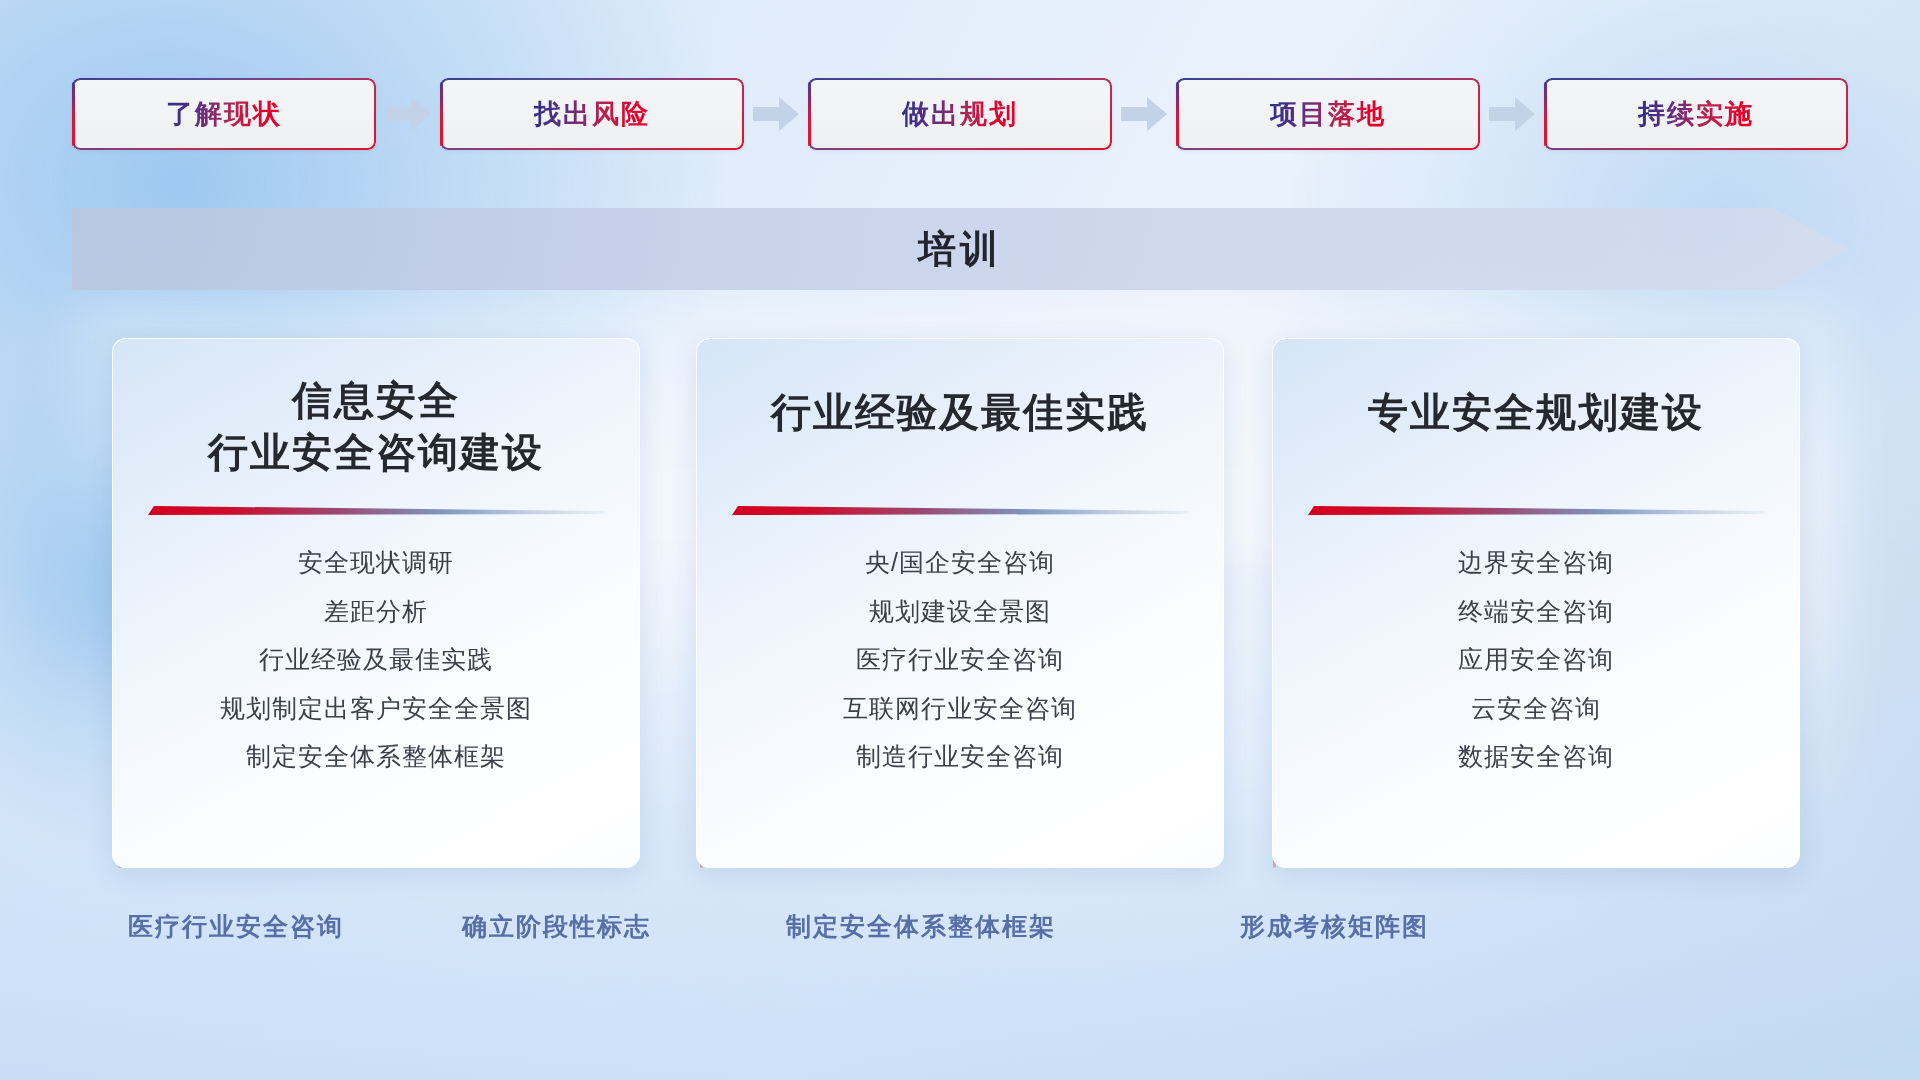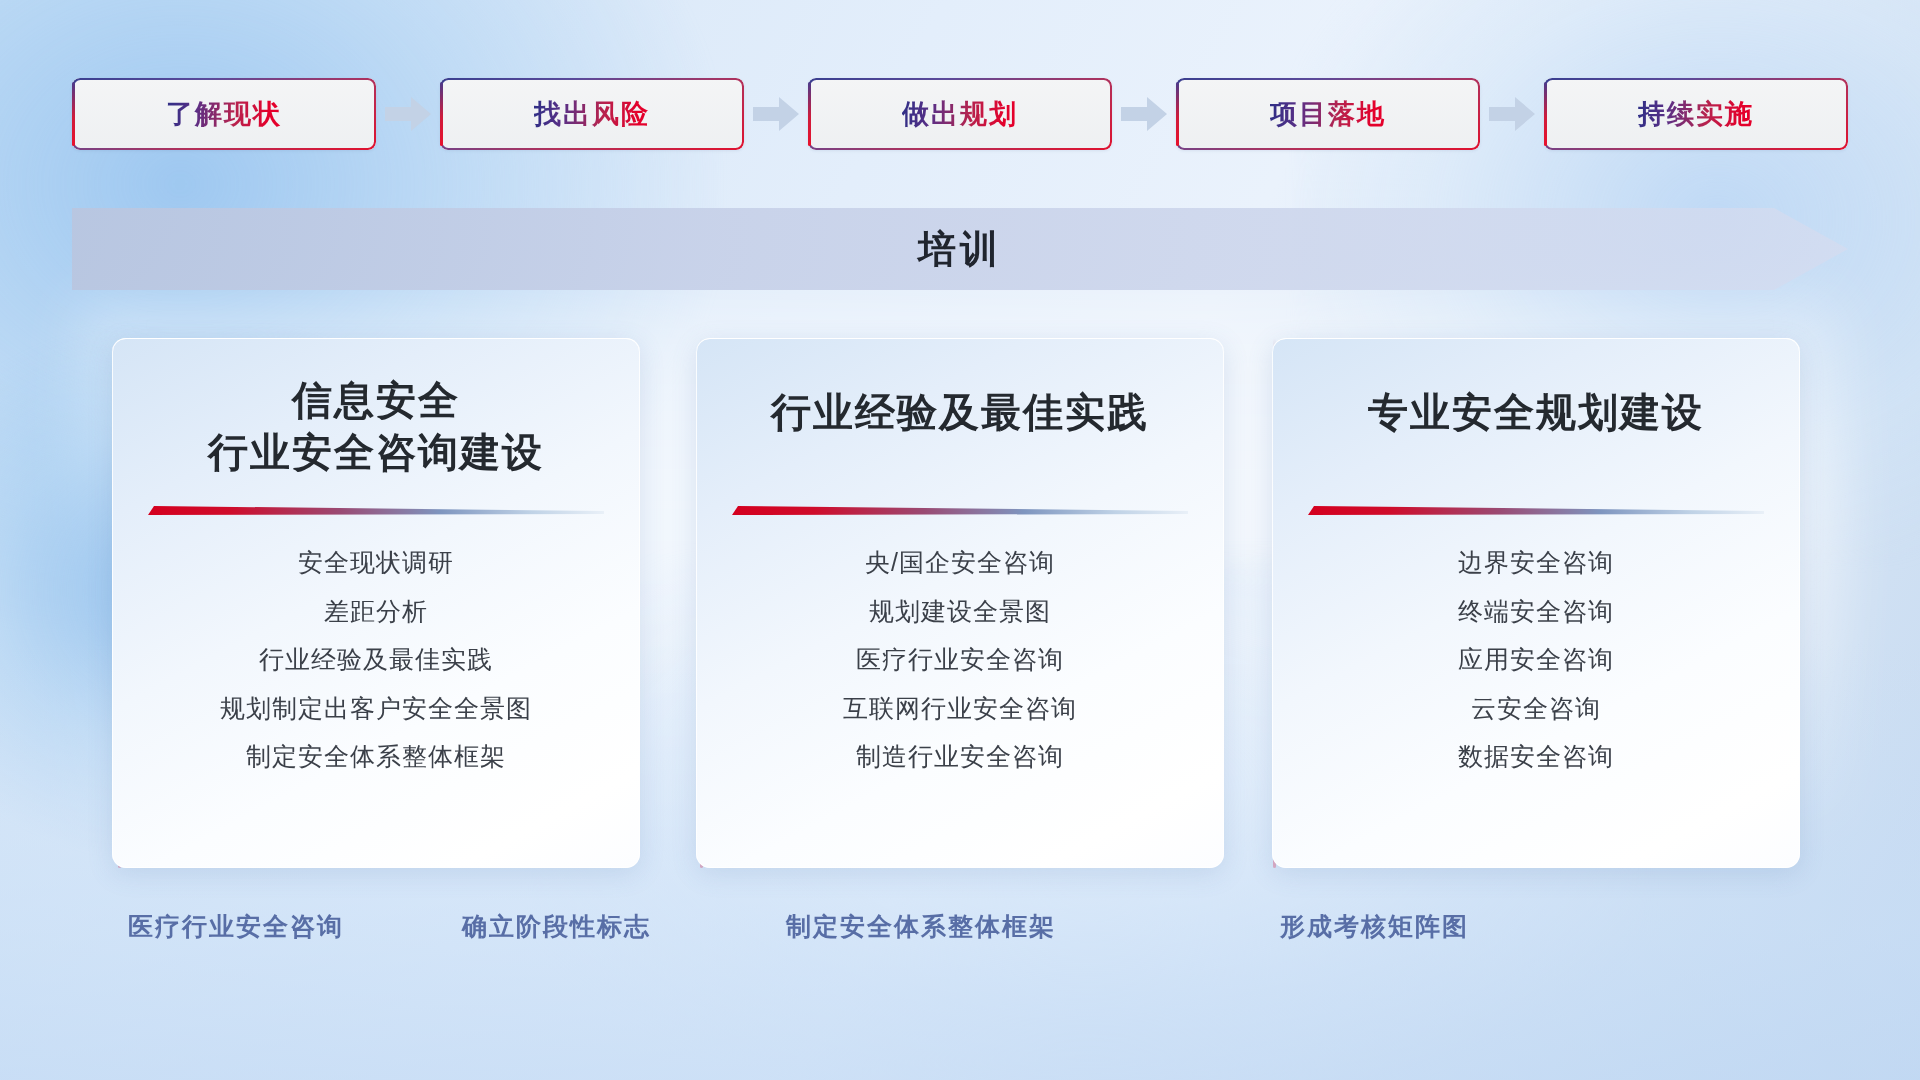--- a/index.html
+++ b/index.html
@@ -147,21 +147,21 @@
   }
 
   
   .captions{position:absolute;left:0;top:910px;width:1920px;height:60px;}
   .caption{
     position:absolute;top:0;font-size:25px;font-weight:700;color:#586ea6;letter-spacing:2px;white-space:nowrap;
   }
   .cap1{left:128px;}
   .cap2{left:462px;}
   .cap3{left:786px;}
-  .cap4{left:1280px;font-family:Liberation Mono, monospace;}
+  .cap4{left:1240px;font-family:Liberation Mono, monospace;}
 </style>
 </head>
 <body>
 
 <div class="bg-base"></div>
 <div class="bg-blob-a"></div>
 <div class="bg-blob-c"></div>
 <div class="bg-white-sheen"></div>
 <div class="bg-blob-b"></div>
 <div class="bg-blob-e"></div>

